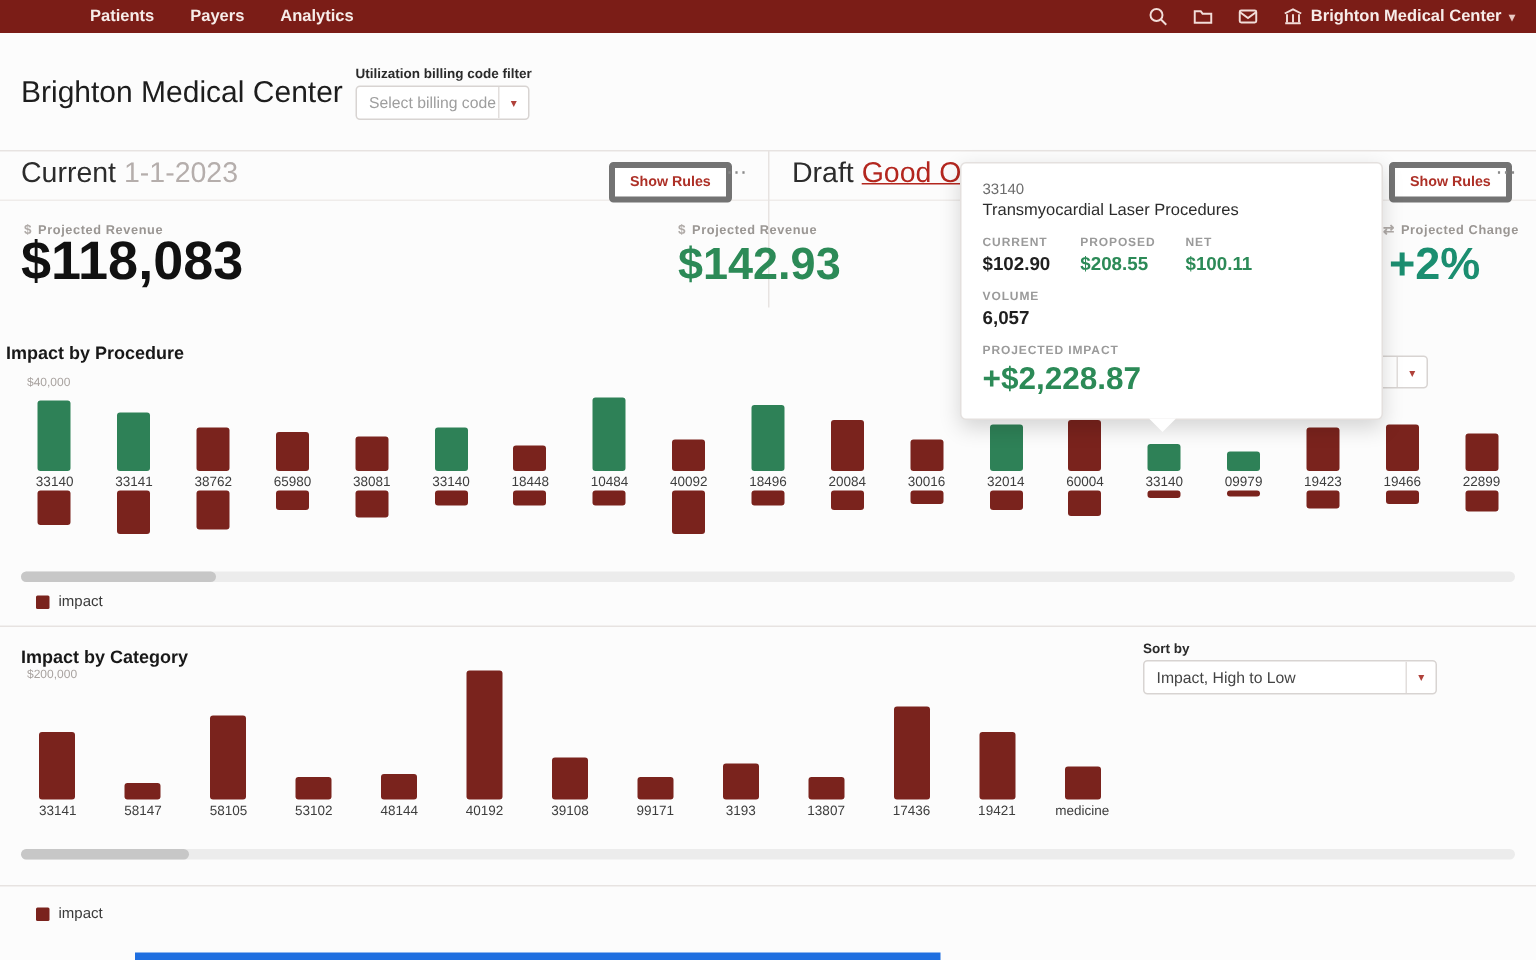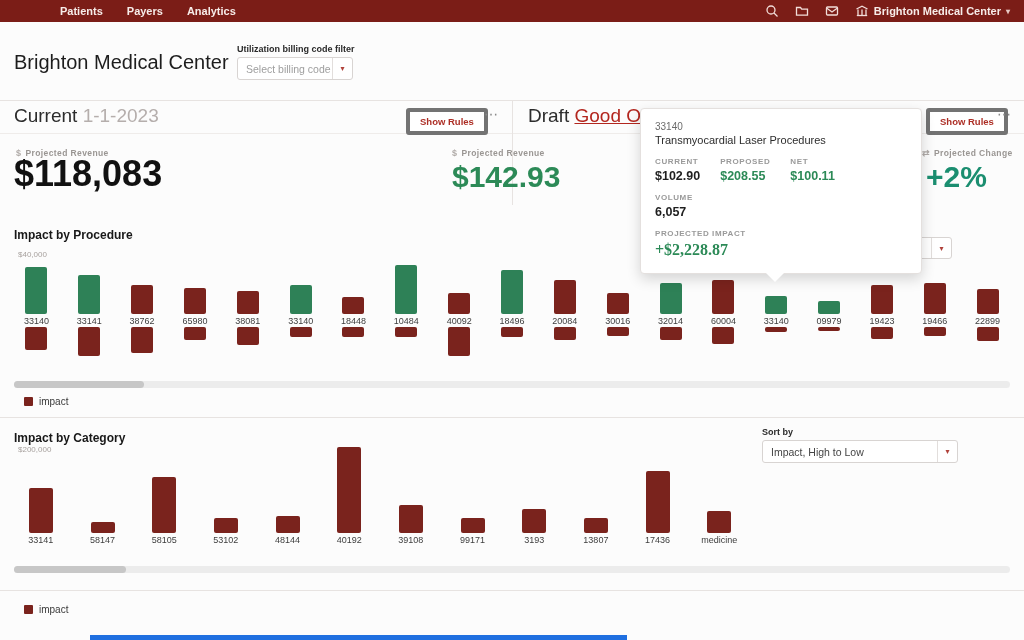--- a/index.html
+++ b/index.html
@@ -73,21 +73,21 @@
              border-radius:4px; box-shadow:0 5px 14px rgba(0,0,0,.16); padding:12px 14px 14px; z-index:50; }
   .tooltip::after { content:""; position:absolute; left:125px; bottom:-9px;
                     border-left:9px solid transparent; border-right:9px solid transparent; border-top:9px solid #fff; }
   .tt-code { font-size:10px; color:#6c6c6c; margin-bottom:2px; }
   .tt-name { font-size:11px; color:#2c2c2c; margin-bottom:11px; }
   .tt-stats { display:flex; gap:20px; margin-bottom:10px; }
   .tt-label { font-size:8px; color:#9a9a9a; font-weight:bold; letter-spacing:.6px; margin-bottom:3px; }
   .tt-val { font-size:12.5px; font-weight:bold; color:#1f1f1f; }
   .tt-green { color:#2c8a57; }
   .tt-block { margin-bottom:10px; }
-  .tt-impact { font-size:16px; font-weight:bold; color:#2c8a57;font-family:Liberation Serif, serif; }
+  .tt-impact { font-size:21px; font-weight:bold; color:#2c8a57; }
 
   .bottom-strip { position:absolute; left:90px; bottom:0; width:537px; height:5px; background:#1f6fe0; }
 </style>
 </head>
 <body>
 
 <div class="app">
 
   <div class="navbar">
     <span class="nav-item">Patients</span>
@@ -163,21 +163,21 @@
     <span>Projected Revenue</span>
   </div>
   <div class="metric-value v-green" style="left:452px; top:160px;">$142.93</div>
 
   <div class="metric-label" style="left:922px; top:148px;">
     <span class="metric-icon">⇄</span>
     <span>Projected Change</span>
   </div>
   <div class="metric-value v-change" style="left:926px; top:160px;">+2%</div>
 
-  <div class="chart-heading" style="left:14px; top:228px;">Impact by Procedure</div>
+  <div class="chart-heading" style="left:4px; top:228px;">Impact by Procedure</div>
   <div class="select proc-select">
     <span class="sel-text placeholder"></span>
     <span class="sel-chevron">▾</span>
   </div>
   <div class="axis-label" style="left:18px; top:250px;">$40,000</div>
   <div class="chart-row" style="left:10px; top:262px; width:1004px;">
       <div class="bar-cell">
         <div class="bar-area up" style="height: 52px;">
           <div class="bar-rect" style="width: 22px; height: 47px; background: rgb(46, 129, 87);"></div>
         </div>
@@ -435,20 +435,27 @@
           <div class="bar-rect" style="width: 24px; height: 15px; background: rgb(122, 35, 29);"></div>
         </div>
         <div class="bar-label">13807</div>
         <div class="bar-area down" style="height: 4px;"></div>
       </div>
       <div class="bar-cell">
         <div class="bar-area up" style="height: 86px;">
           <div class="bar-rect" style="width: 24px; height: 62px; background: rgb(122, 35, 29);"></div>
         </div>
         <div class="bar-label">17436</div>
+        <div class="bar-area down" style="height: 4px;"></div>
+      </div>
+      <div class="bar-cell">
+        <div class="bar-area up" style="height: 86px;">
+          <div class="bar-rect" style="width: 24px; height: 45px; background: rgb(122, 35, 29);"></div>
+        </div>
+        <div class="bar-label">19421</div>
         <div class="bar-area down" style="height: 4px;"></div>
       </div>
       <div class="bar-cell">
         <div class="bar-area up" style="height: 86px;">
           <div class="bar-rect" style="width: 24px; height: 22px; background: rgb(122, 35, 29);"></div>
         </div>
         <div class="bar-label">medicine</div>
         <div class="bar-area down" style="height: 4px;"></div>
       </div>
     </div>

